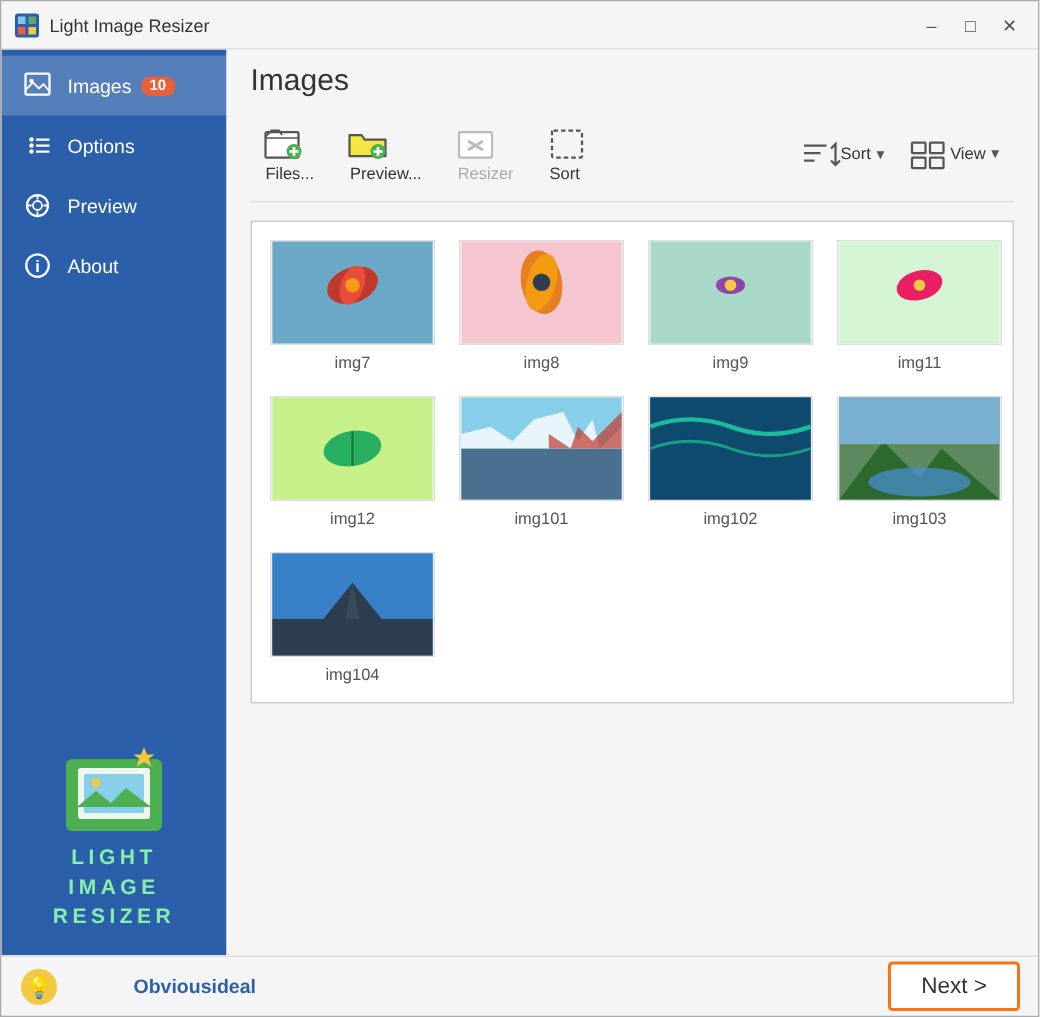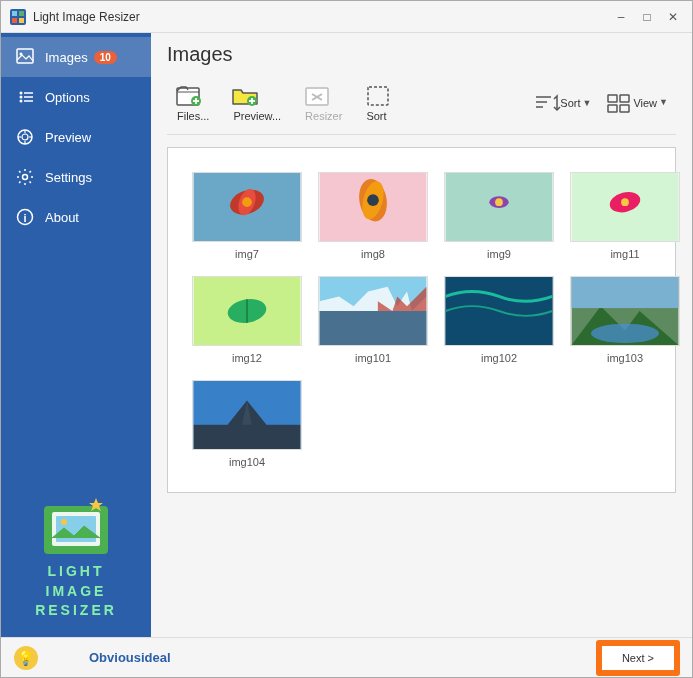--- a/index.html
+++ b/index.html
@@ -31,41 +31,41 @@
     .logo-graphic { width: 72px; height: 72px; }
     .sidebar-brand { color: #86efac; font-size: 14px; font-weight: bold; letter-spacing: 3px; line-height: 1.4; text-align: center; }
 
     
     .footer { background: #f5f5f5; height: 40px; display: flex; align-items: center; padding: 0 12px; border-top: 1px solid #ddd; flex-shrink: 0; }
     .footer-logo { display: flex; align-items: center; gap: 6px; }
     .footer-logo-icon { width: 26px; height: 26px; }
     .footer-logo-text { font-size: 13px; color: #555; }
     .footer-logo-text span { color: #2b5faa; font-weight: bold; margin-left: 44px; }
     .footer-spacer { flex: 1; }
-    .next-btn { background: white; border: 6px solid #f97316; padding: 6px 20px; font-size: 11px; color: #333; cursor: pointer; border-radius: 3px; }
+    .next-btn { background: white; border: 2px solid #f97316; padding: 6px 20px; font-size: 15px; color: #333; cursor: pointer; border-radius: 3px; }
 
     
     .content-area { flex: 1; background: #f5f5f5; display: flex; flex-direction: column; overflow: hidden; }
 
     
     .content-header { padding: 10px 16px 0 16px; flex-shrink: 0; }
     .content-title { font-size: 20px; font-weight: 300; color: #333; margin-bottom: 10px; }
 
     
     .toolbar { display: flex; align-items: center; padding: 4px 0 8px 0; border-bottom: 1px solid #ddd; gap: 4px; }
     .toolbar-btn { display: flex; flex-direction: column; align-items: flex-start; padding: 4px 10px; cursor: pointer; border: none; background: transparent; color: #333; font-size: 11px; gap: 2px; border-radius: 3px; min-width: 50px; }
     .toolbar-btn.disabled { color: #aaa; cursor: default; }
     .toolbar-btn-icon { width: 24px; height: 24px; display: flex; align-items: center; justify-content: center; }
     .toolbar-spacer { flex: 1; }
     .toolbar-right { display: flex; align-items: center; gap: 0; }
     .toolbar-btn-right { display: flex; flex-direction: row; align-items: center; padding: 4px 8px; cursor: pointer; border: none; background: transparent; color: #333; font-size: 11px; gap: 2px; border-radius: 3px; }
 
     
     .image-grid-container { flex: 1; padding: 12px 16px; overflow-y: auto; }
-    .image-grid { border: 1px solid #ccc; background: white; padding: 24px; display: grid; grid-template-columns: repeat(4, 1fr); gap: 16px; }
+    .image-grid { border: 1px solid #ccc; background: white; padding: 12px; display: grid; grid-template-columns: repeat(4, 1fr); gap: 16px; }
     .image-item { display: flex; flex-direction: column; align-items: center; gap: 6px; }
     .image-label { font-size: 11px; color: #555; }
 
     
     svg { overflow: visible; }
 
     
     .thumb { width: 110px; height: 70px; border: 1px solid #ddd; display: block; flex-shrink: 0; }
 
   </style>
@@ -130,29 +130,20 @@
               <circle cx="9" cy="9" r="3" stroke="white" stroke-width="1.2" fill="none"></circle>
               <line x1="9" y1="2" x2="9" y2="5" stroke="white" stroke-width="1.2"></line>
               <line x1="9" y1="13" x2="9" y2="16" stroke="white" stroke-width="1.2"></line>
               <line x1="2" y1="9" x2="5" y2="9" stroke="white" stroke-width="1.2"></line>
               <line x1="13" y1="9" x2="16" y2="9" stroke="white" stroke-width="1.2"></line>
             </svg>
           </div>
           <span class="sidebar-item-label">Preview</span>
         </div>
 
-        <div class="sidebar-item">
-          <div class="sidebar-item-icon">
-            <svg width="18" height="18" viewBox="0 0 18 18" fill="none">
-              <circle cx="9" cy="9" r="2.5" stroke="white" stroke-width="1.5" fill="none"></circle>
-              <path d="M9 1v2M9 15v2M1 9h2M15 9h2M3.1 3.1l1.4 1.4M13.5 13.5l1.4 1.4M3.1 14.9l1.4-1.4M13.5 4.5l1.4-1.4" stroke="white" stroke-width="1.5"></path>
-            </svg>
-          </div>
-          <span class="sidebar-item-label">Settings</span>
-        </div>
 
         <div class="sidebar-item">
           <div class="sidebar-item-icon">
             <svg width="18" height="18" viewBox="0 0 18 18" fill="none">
               <circle cx="9" cy="9" r="7.5" stroke="white" stroke-width="1.5" fill="none"></circle>
               <text x="9" y="13.5" text-anchor="middle" fill="white" font-size="11" font-weight="bold">i</text>
             </svg>
           </div>
           <span class="sidebar-item-label">About</span>
         </div>

